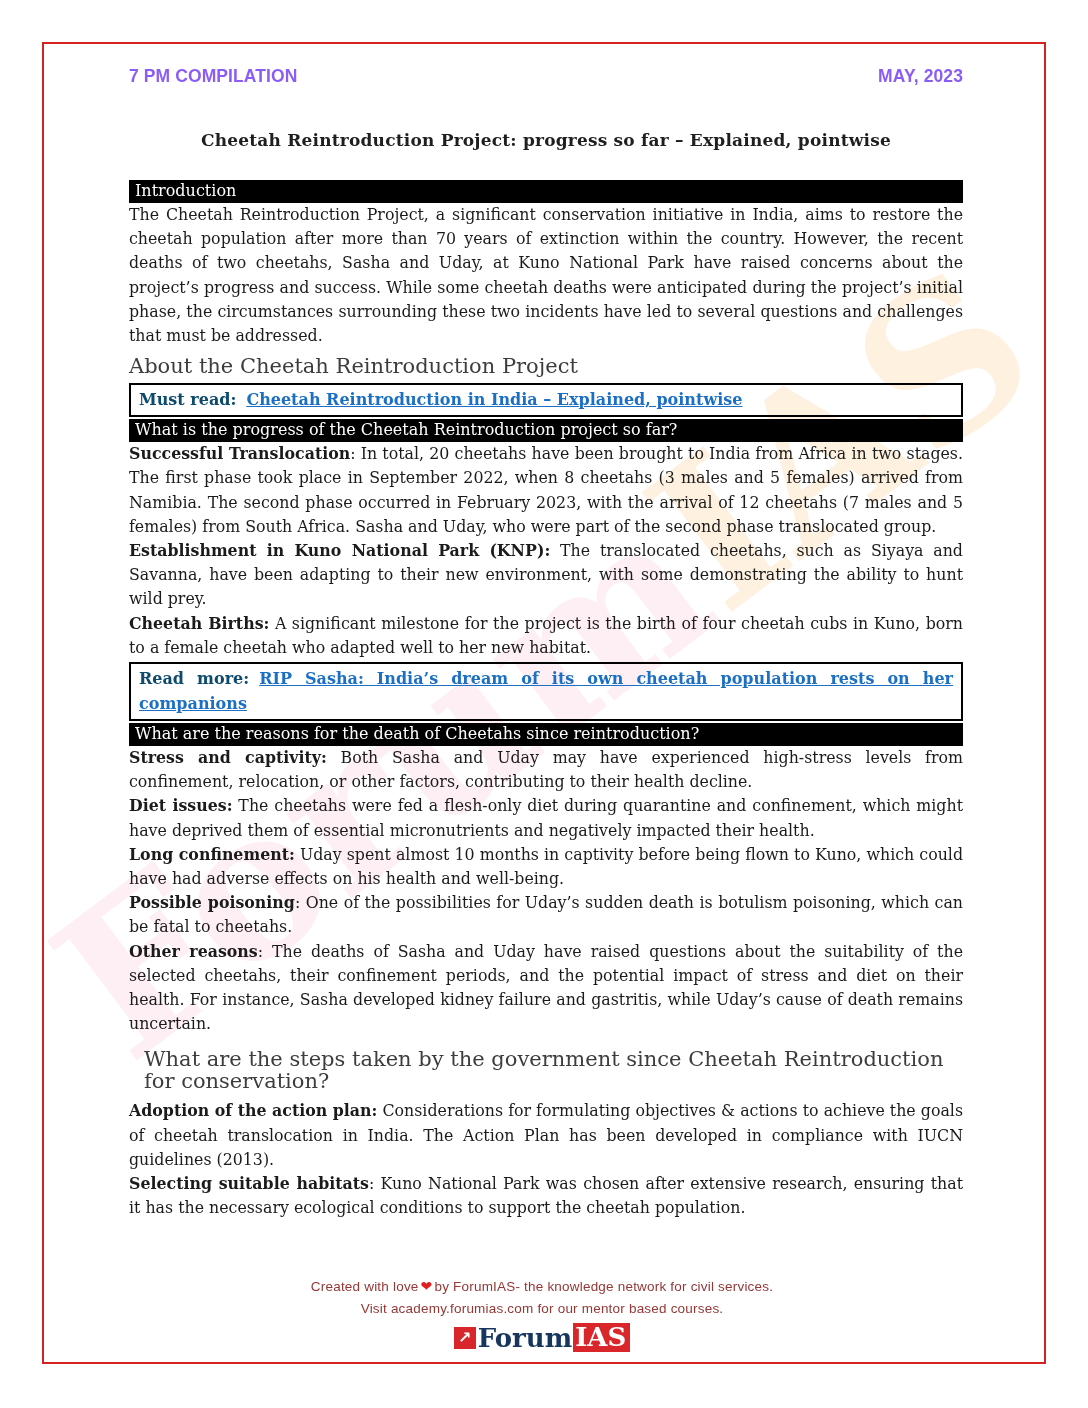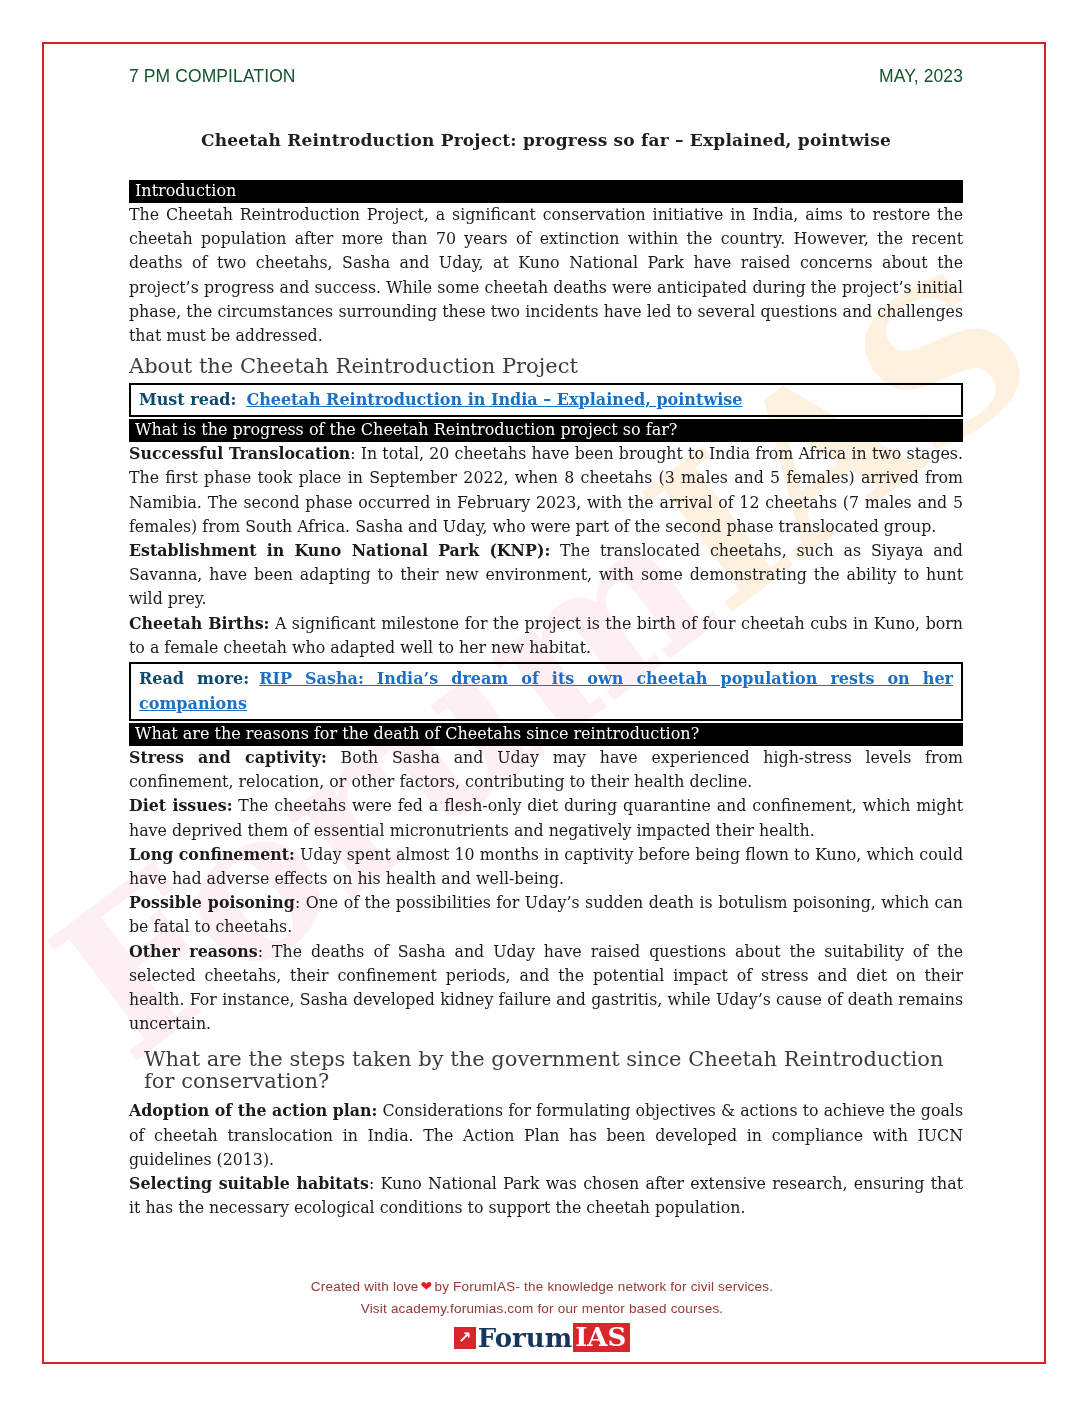--- a/index.html
+++ b/index.html
@@ -19,22 +19,22 @@
     z-index:0; pointer-events:none; font-family:"DejaVu Serif", serif;
   }
   .wm-forum { color:rgba(238,130,160,0.13); }
   .wm-ias   { color:rgba(247,170,60,0.16); }
   .content {
     position:relative; z-index:1;
     padding:22px 81px 0 85px;
   }
   .doc-header {
     display:flex; justify-content:space-between; align-items:flex-end;
-    font-family:"Liberation Sans", sans-serif; font-weight:normal;
-    font-size:17.5px; color:#14532d; letter-spacing:0.1px;
+    font-family:"Liberation Sans", sans-serif; font-weight:bold;
+    font-size:17.5px; color:#8b5cf6; letter-spacing:0.1px;
   }
   .doc-title {
     text-align:center; font-weight:bold; font-size:17px; color:#1f1f1f;
     margin-top:43px; margin-bottom:30px; letter-spacing:0.2px;
   }
   .black-bar {
     background:#000000; color:#ffffff; font-weight:normal; font-size:16px;
     padding:1px 6px 3px 6px; line-height:19px; margin:0;
   }
   .body-para {

